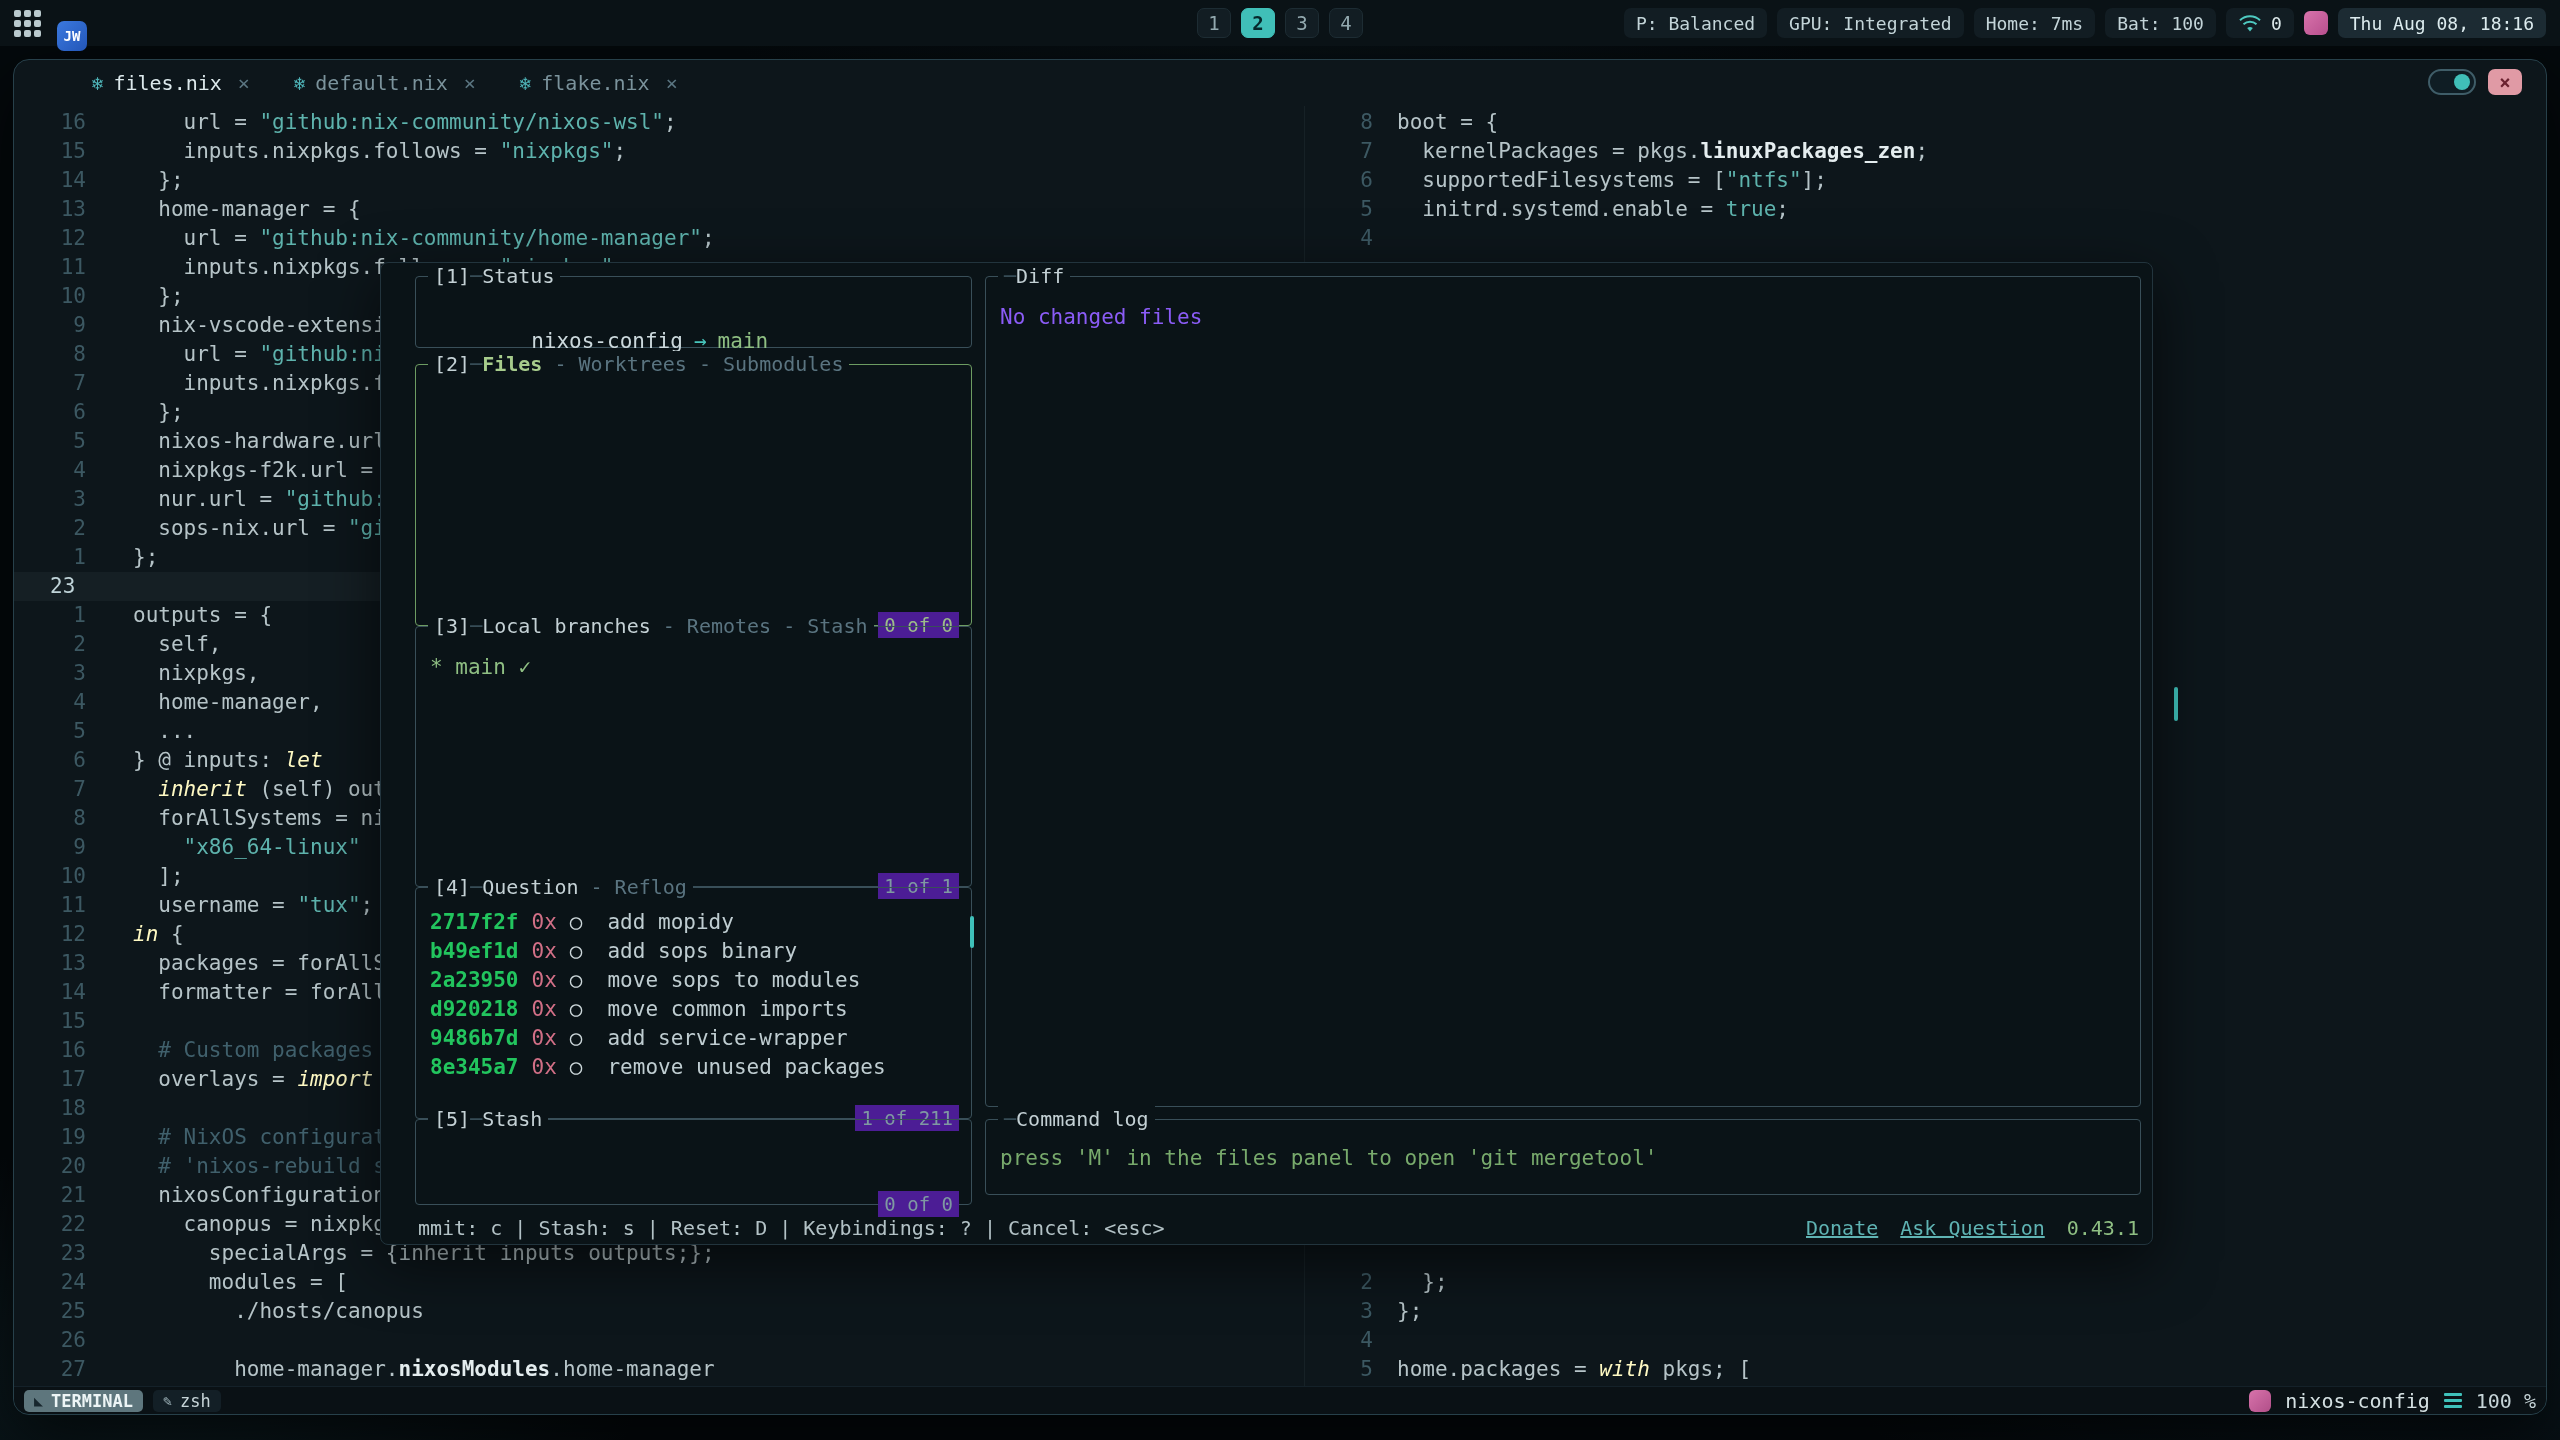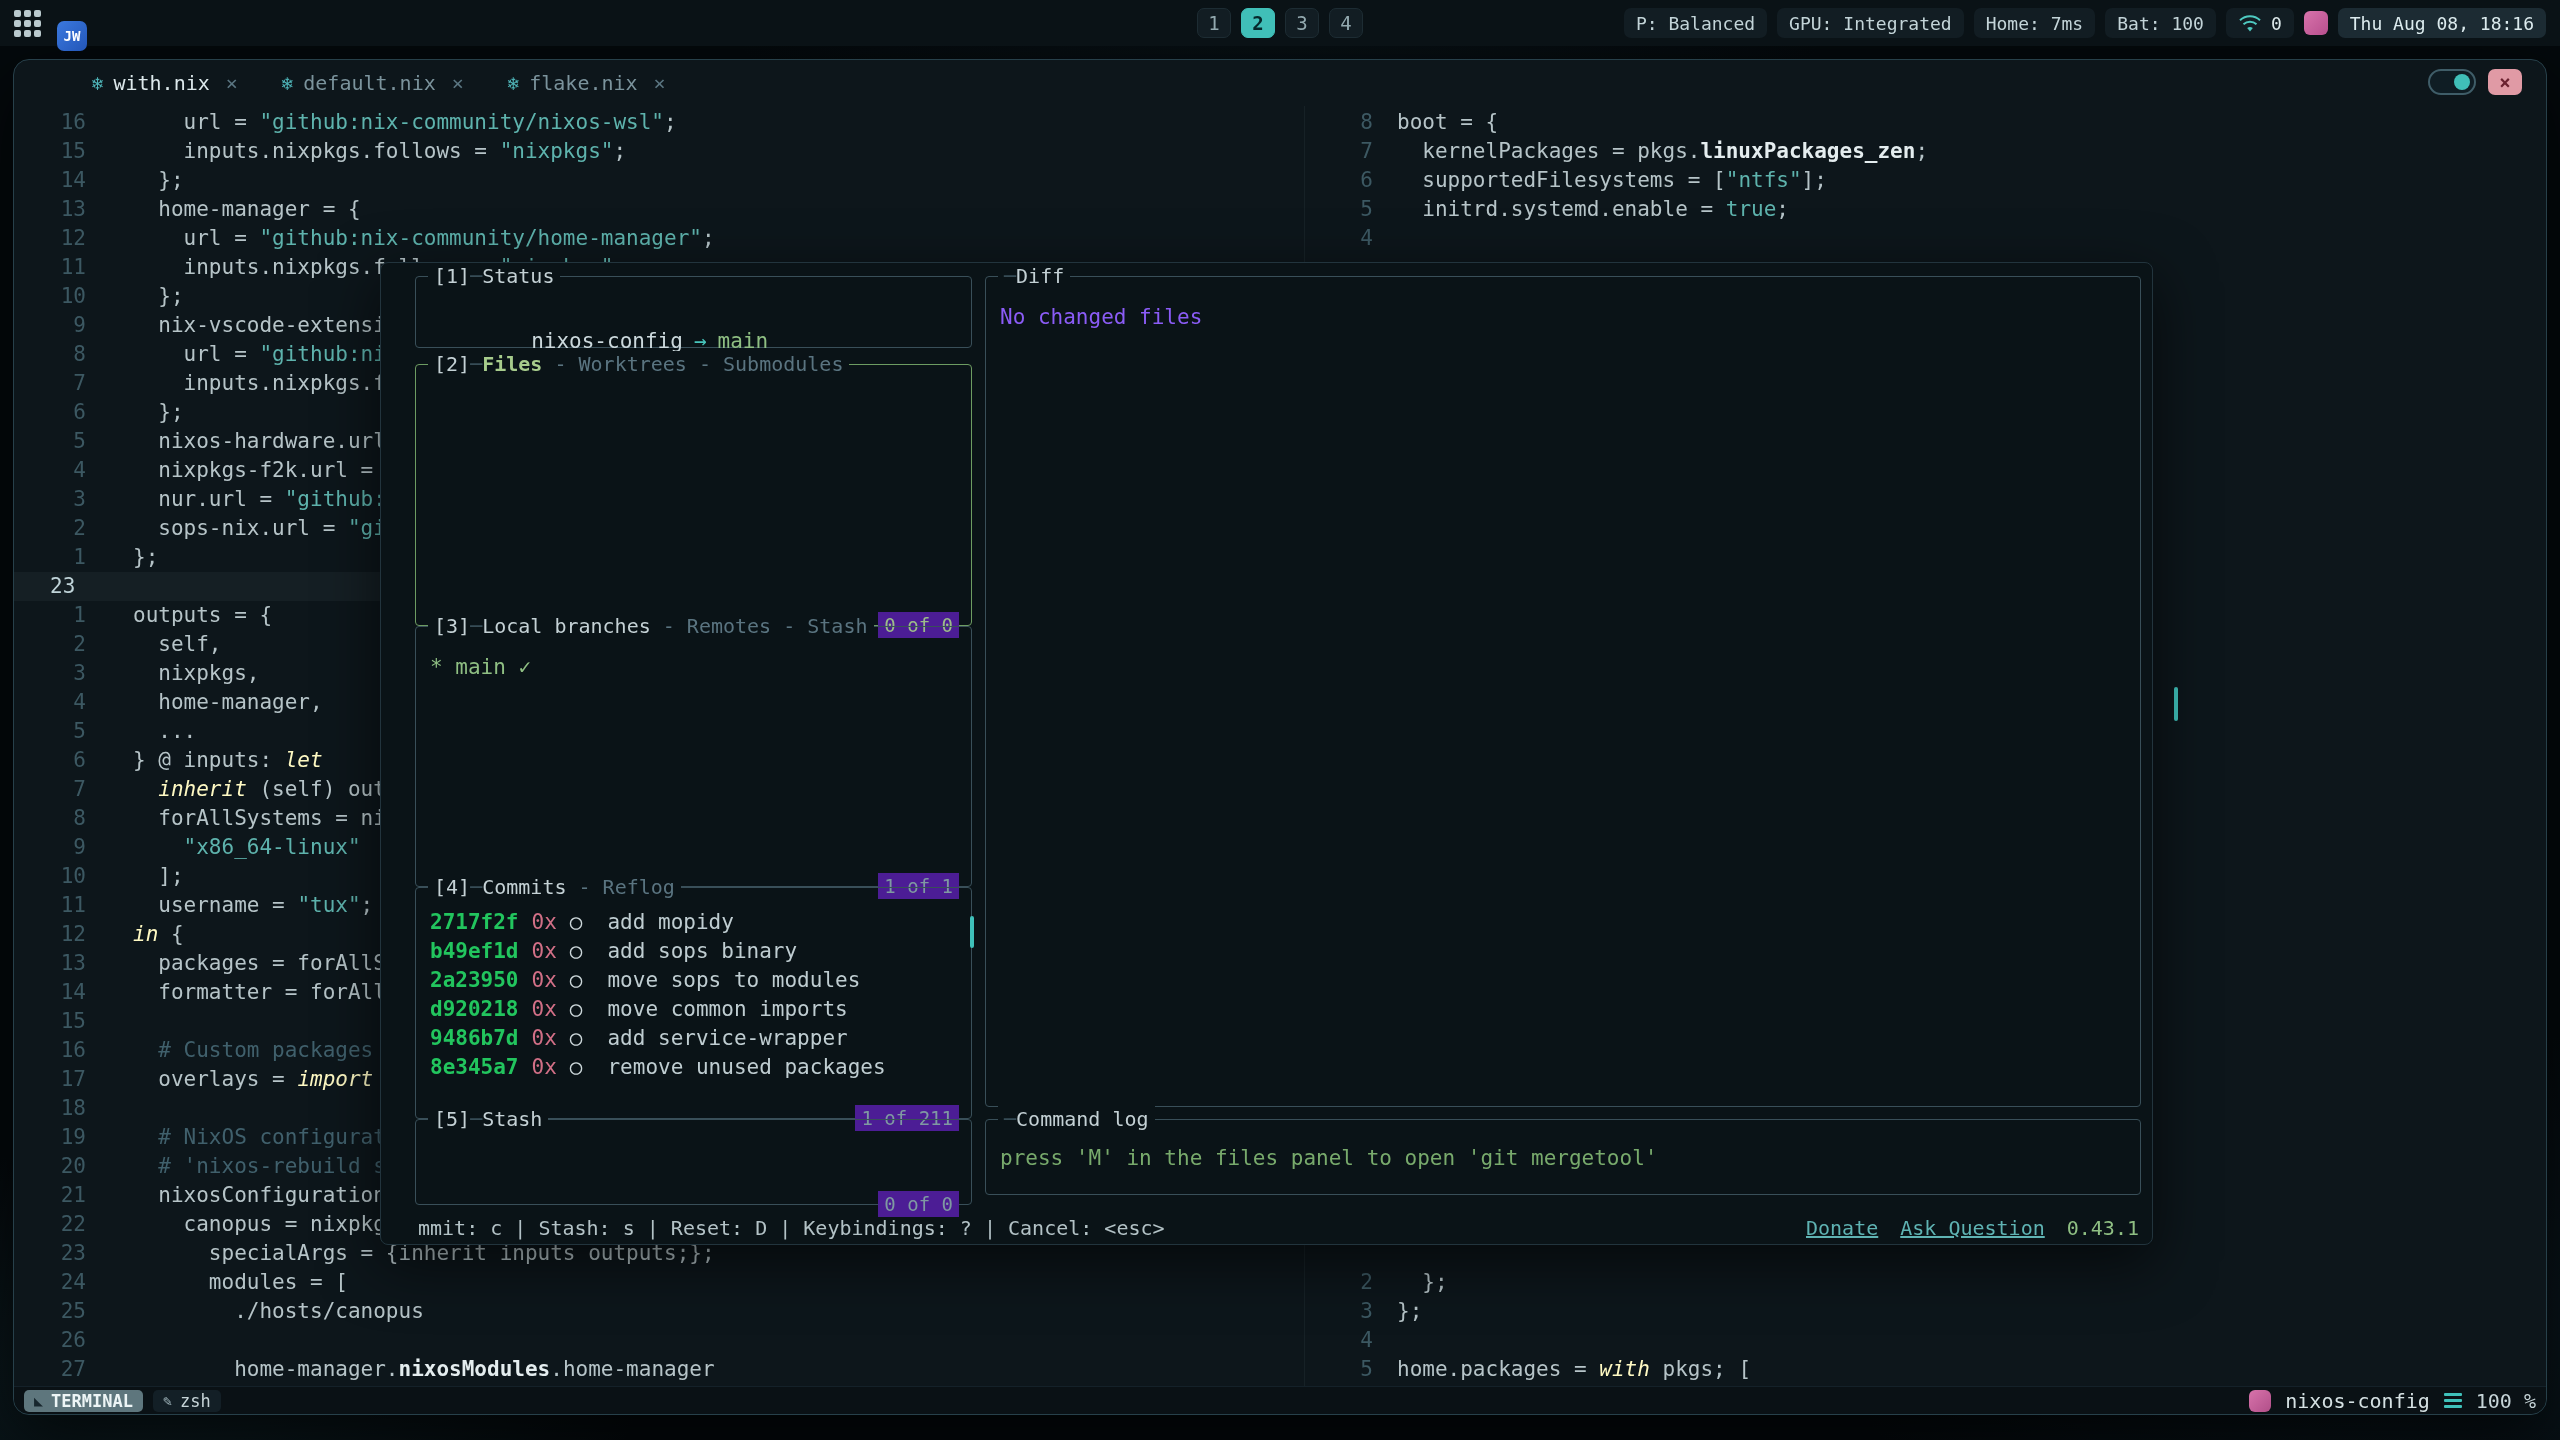--- a/index.html
+++ b/index.html
@@ -183,21 +183,21 @@
     <div class="pink-badge"></div>
     <div class="chip clock">Thu Aug 08, 18:16</div>
   </div>
 </div>
 
 <div class="window">
 
   <div class="tabbar" id="tabs">
       <div class="tab active">
         <span class="tab-ico">❄</span>
-        <span class="tab-label">with.nix</span>
+        <span class="tab-label">files.nix</span>
         <span class="tab-close">×</span>
       </div>
       <div class="tab">
         <span class="tab-ico">❄</span>
         <span class="tab-label">default.nix</span>
         <span class="tab-close">×</span>
       </div>
       <div class="tab">
         <span class="tab-ico">❄</span>
         <span class="tab-label">flake.nix</span>
@@ -301,21 +301,21 @@
     <div class="panel" id="p-branches">
       <div class="ptitle">
         <span class="num">[3]</span><span class="dash">─</span><span class="main">Local branches</span><span class="sub"> - Remotes - Stash</span>
       </div>
       <div class="branches-item">* main ✓</div>
       <div class="pcount">1 of 1</div>
     </div>
 
     <div class="panel" id="p-commits">
       <div class="ptitle">
-        <span class="num">[4]</span><span class="dash">─</span><span class="main">Commits</span><span class="sub"> - Reflog</span>
+        <span class="num">[4]</span><span class="dash">─</span><span class="main">Question</span><span class="sub"> - Reflog</span>
       </div>
       <div class="commits" id="commit-list">
           <div class="commit"><span class="c-hash">2717f2f</span><span class="c-author">0x</span><span class="c-node">○</span><span class="c-msg">add mopidy</span></div>
           <div class="commit"><span class="c-hash">b49ef1d</span><span class="c-author">0x</span><span class="c-node">○</span><span class="c-msg">add sops binary</span></div>
           <div class="commit"><span class="c-hash">2a23950</span><span class="c-author">0x</span><span class="c-node">○</span><span class="c-msg">move sops to modules</span></div>
           <div class="commit"><span class="c-hash">d920218</span><span class="c-author">0x</span><span class="c-node">○</span><span class="c-msg">move common imports</span></div>
           <div class="commit"><span class="c-hash">9486b7d</span><span class="c-author">0x</span><span class="c-node">○</span><span class="c-msg">add service-wrapper</span></div>
           <div class="commit"><span class="c-hash">8e345a7</span><span class="c-author">0x</span><span class="c-node">○</span><span class="c-msg">remove unused packages</span></div>
         </div>
       <div class="commit-scroll"></div>

